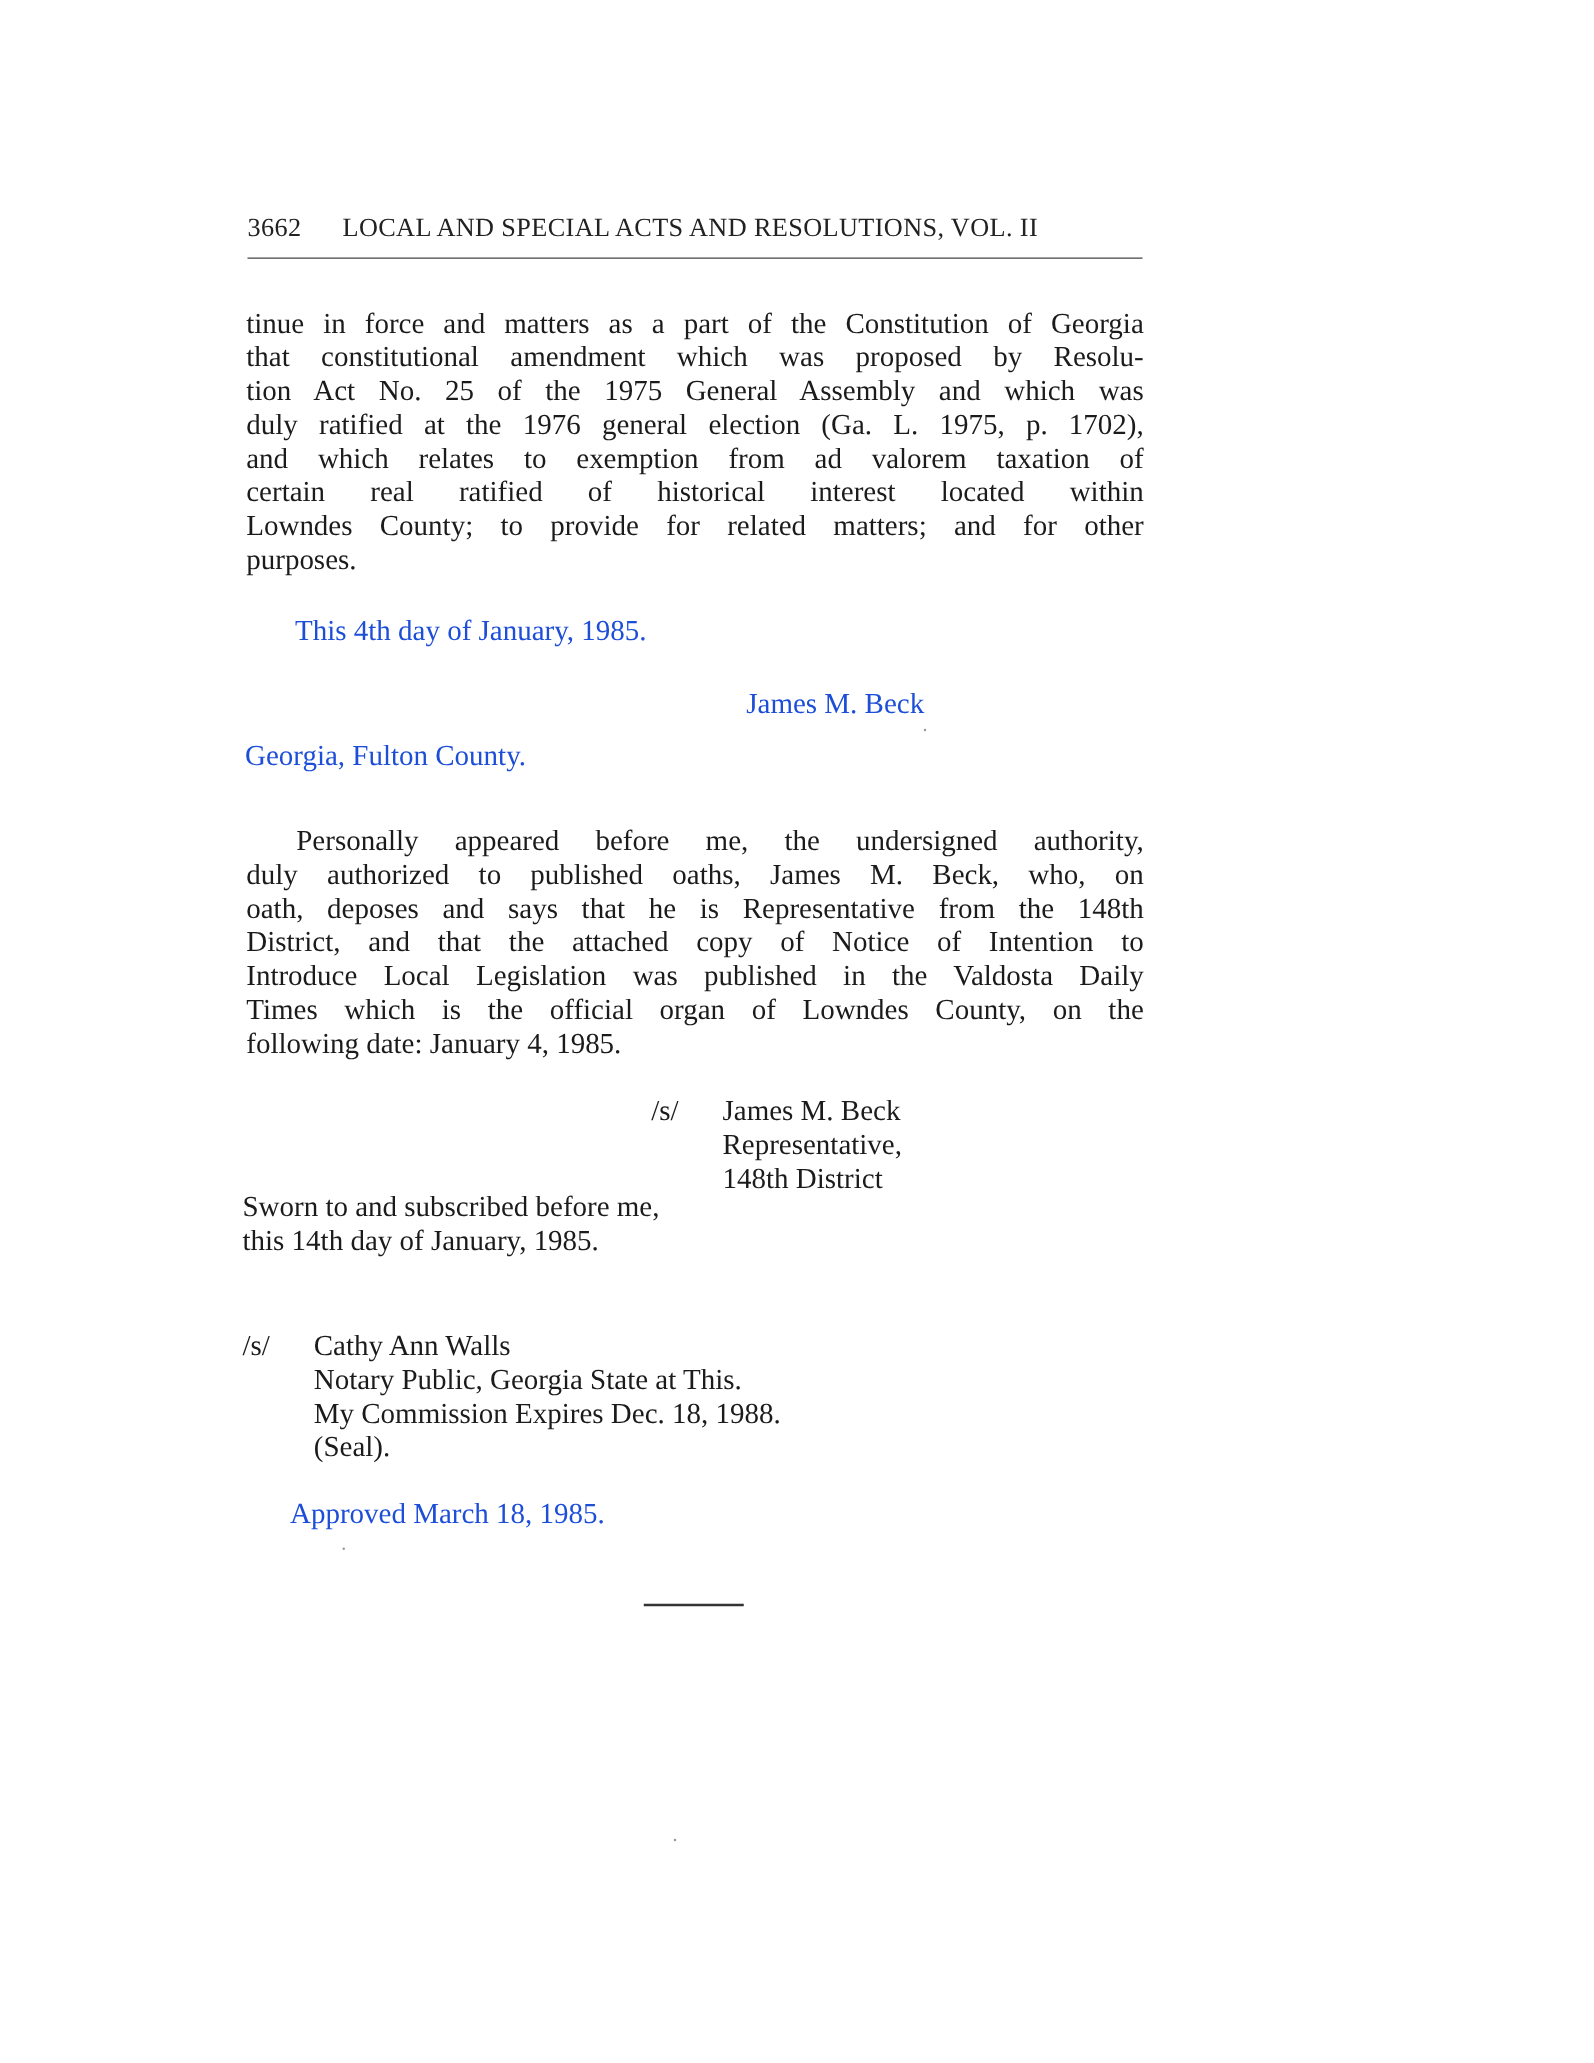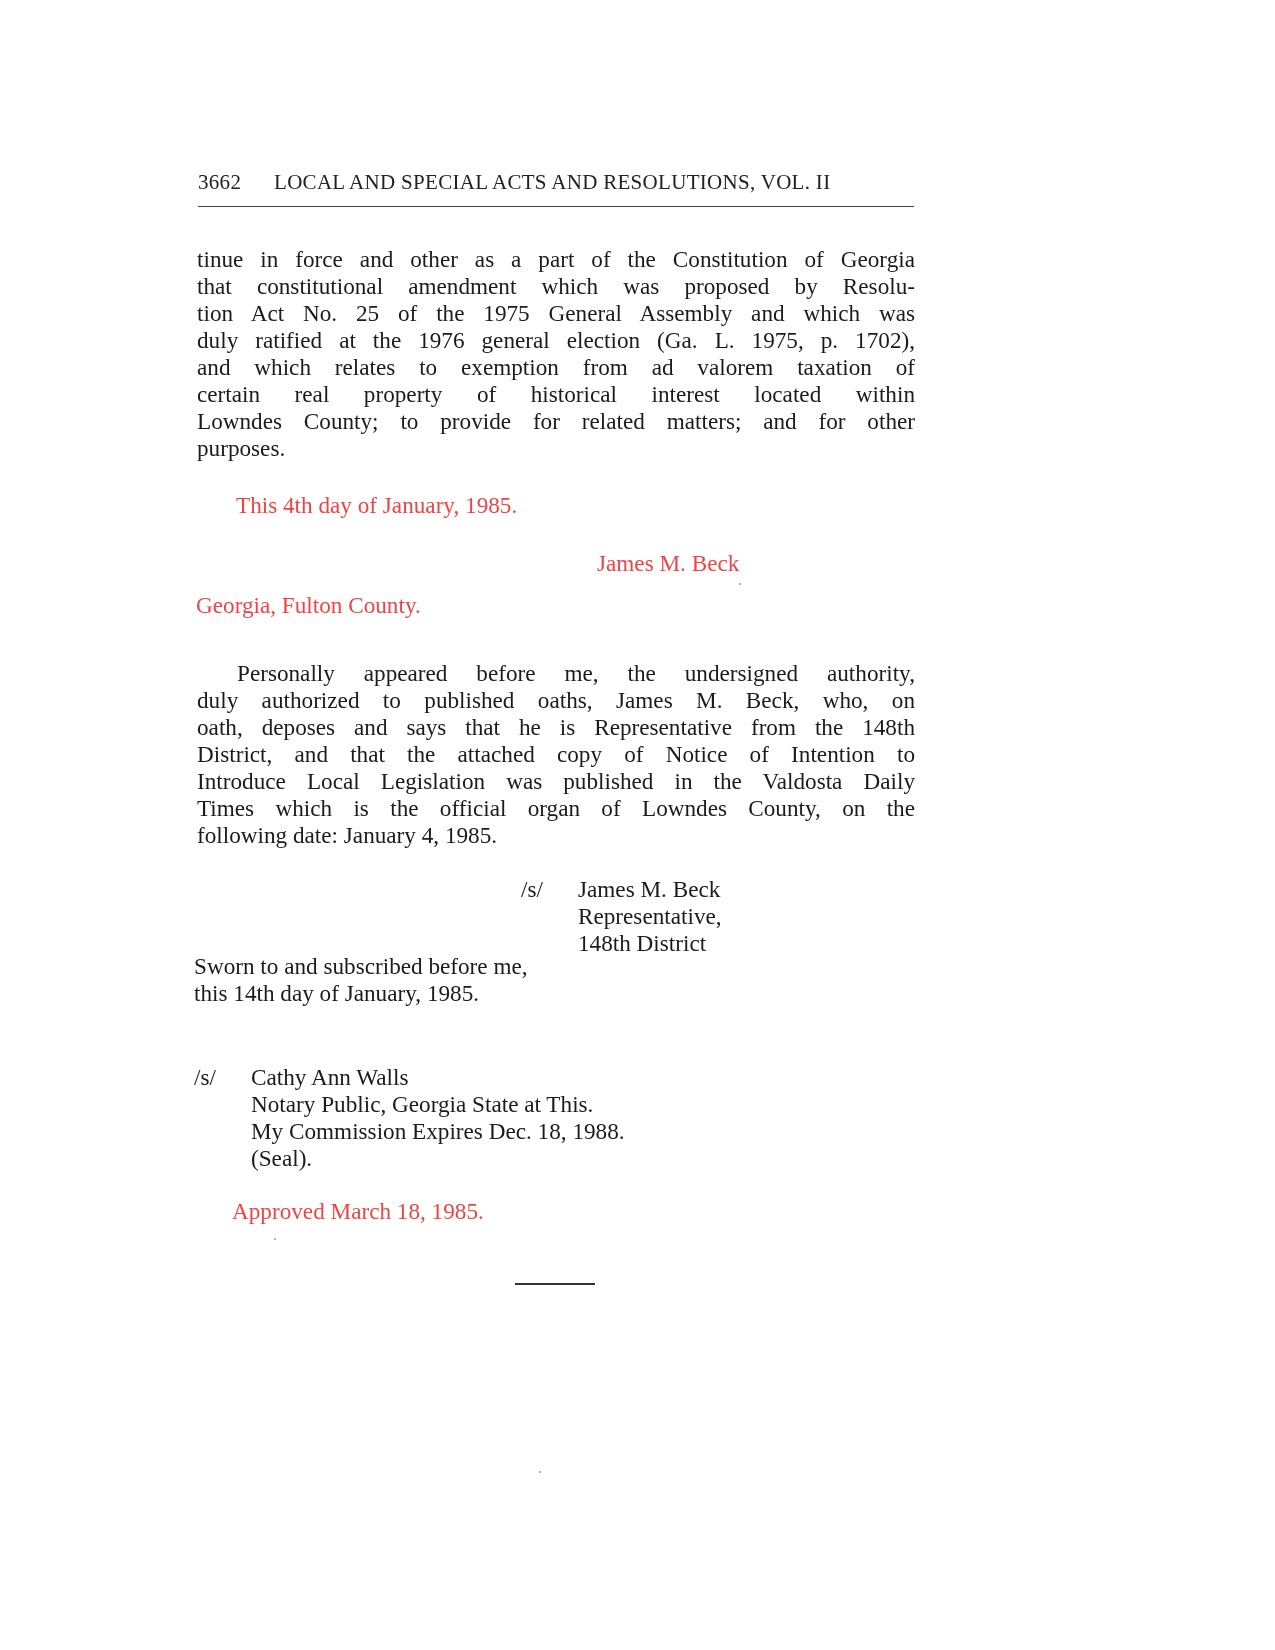--- a/index.html
+++ b/index.html
@@ -48,21 +48,21 @@
       top: 206px;
       width: 716px;
       height: 0;
       border-top: 1.5px solid #444;
     }
     .text {
       position: absolute;
       font-family: "Liberation Serif", serif;
       font-size: 23.2px;
       line-height: 27px;
-      color: #ef4444;
+      color: #1d4ed8;
       white-space: nowrap;
     }
     .para {
       position: absolute;
       left: 197px;
       width: 718px;
       font-family: "Liberation Serif", serif;
       font-size: 23.2px;
       line-height: 27px;
       color: #1b1b1b;
@@ -119,26 +119,26 @@
 
 <div class="page">
 
   <div class="running-head">
     <span class="page-number">3662</span>
     <span class="running-title">LOCAL AND SPECIAL ACTS AND RESOLUTIONS, VOL. II</span>
   </div>
   <div class="head-rule"></div>
 
   <div class="para" style="top:246px;">
-    <span class="line">tinue in force and other as a part of the Constitution of Georgia</span>
+    <span class="line">tinue in force and matters as a part of the Constitution of Georgia</span>
     <span class="line">that constitutional amendment which was proposed by Resolu-</span>
     <span class="line">tion Act No. 25 of the 1975 General Assembly and which was</span>
     <span class="line">duly ratified at the 1976 general election (Ga. L. 1975, p. 1702),</span>
     <span class="line">and which relates to exemption from ad valorem taxation of</span>
-    <span class="line">certain real property of historical interest located within</span>
+    <span class="line">certain real ratified of historical interest located within</span>
     <span class="line">Lowndes County; to provide for related matters; and for other</span>
     <span class="line last">purposes.</span>
   </div>
 
   <div class="text" style="left:236px; top:492px;">This 4th day of January, 1985.</div>
 
   <div class="text" style="left:597px; top:550px;">James M. Beck</div>
 
   <div class="text" style="left:196px; top:592px;text-align:center;">Georgia, Fulton County.</div>
 

